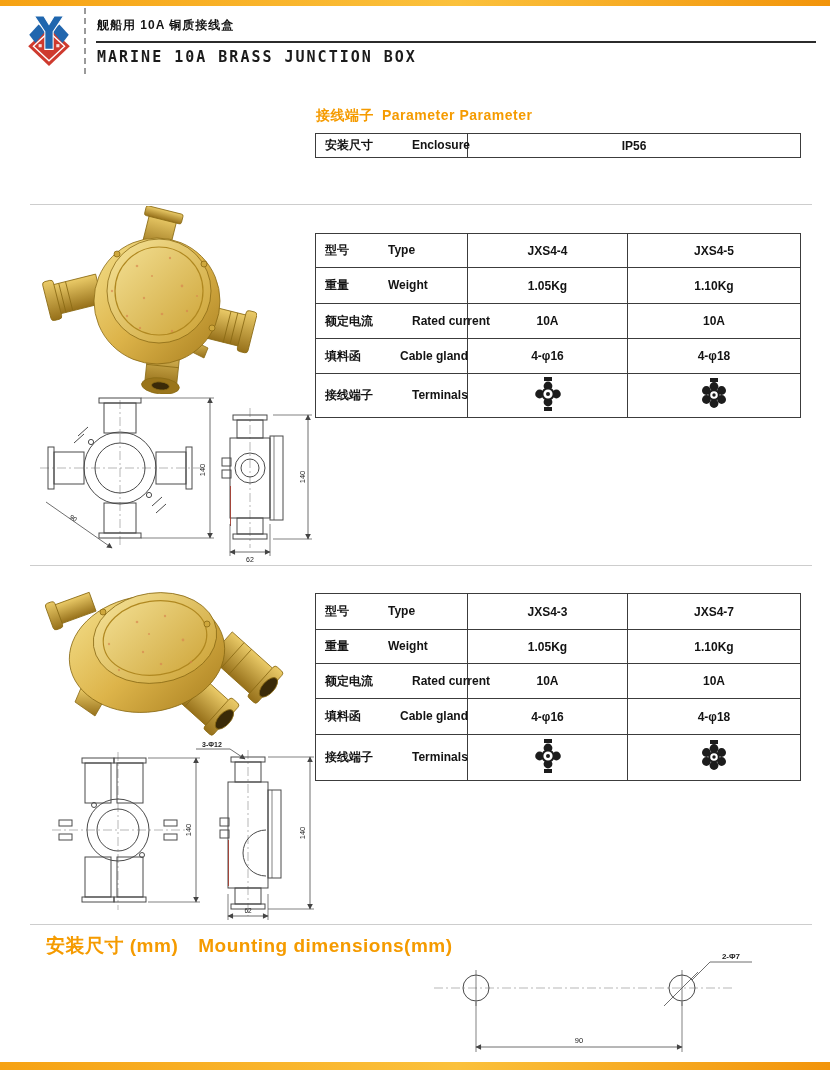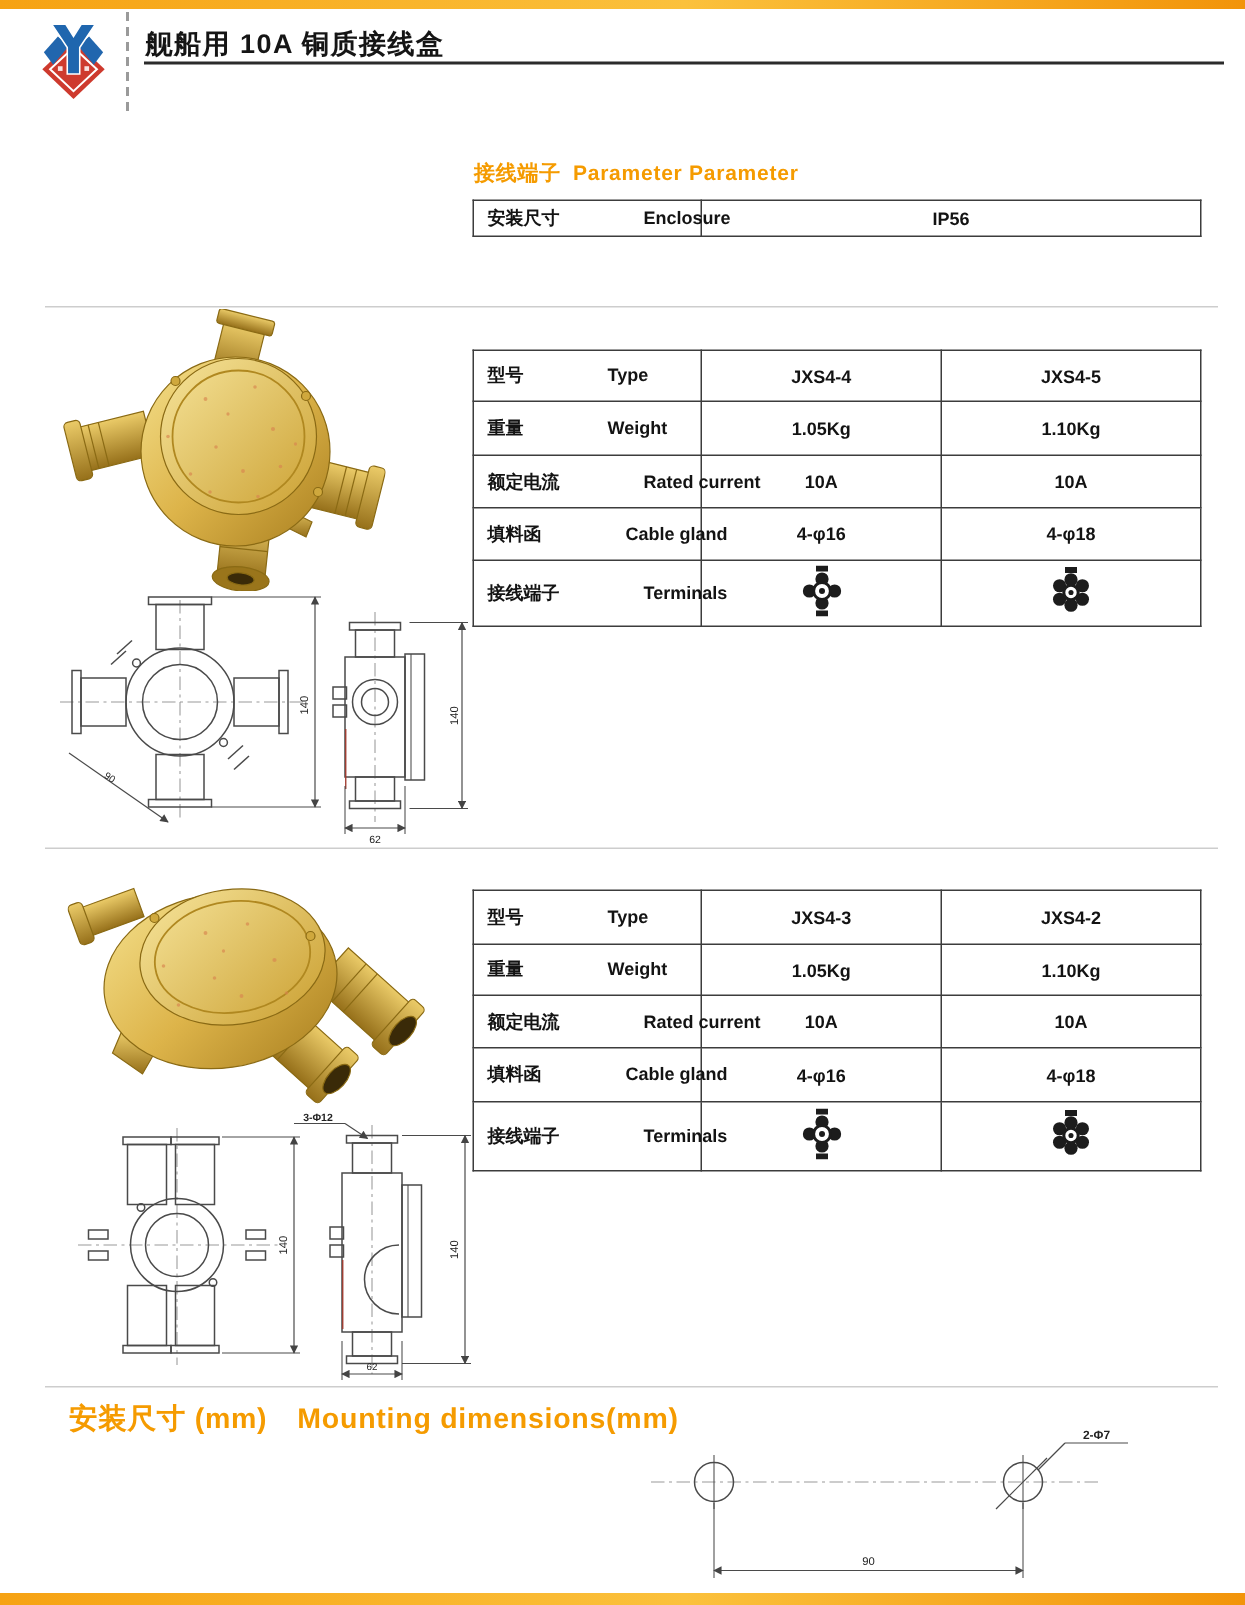--- a/index.html
+++ b/index.html
@@ -6,32 +6,32 @@
   body { background:#ffffff; font-family:"Liberation Sans", sans-serif; }
   .page { position:relative; width:830px; height:1070px; background:#fff; overflow:hidden; }
 
   .accent-bar { position:absolute; left:0; width:830px; background:linear-gradient(90deg,#f6a213,#fbc13c 55%,#f2940a); }
   .accent-bar.top { top:0; height:6px; }
   .accent-bar.bottom { top:1062px; height:8px; }
 
   .logo { position:absolute; left:26px; top:14px; }
   .logo-divider { position:absolute; left:84px; top:8px; height:66px; width:0; border-left:2px dashed #9a9a9a; }
 
-  .title-cn { position:absolute; left:97px; top:17px; font-size:18px; font-weight:bold; color:#151515; letter-spacing:1px; }
+  .title-cn { position:absolute; left:97px; top:17px; font-size:12px; font-weight:bold; color:#151515; letter-spacing:1px; }
   .header-rule { position:absolute; left:96px; top:41px; width:720px; height:2px; background:#2b2b2b; }
   .title-en { position:absolute; left:97px; top:48px; font-size:15px; font-weight:bold; color:#1b1b1b;
               font-family:"DejaVu Sans Mono","Liberation Mono",monospace; letter-spacing:2px; }
 
   .sec-title { position:absolute; font-size:14px; font-weight:bold; color:#f59b00; letter-spacing:.5px; }
   .sec-title .gap { display:inline-block; width:8px; }
 
   table.t { position:absolute; border-collapse:collapse; table-layout:fixed; background:#fff; }
   table.t td { border:1px solid #3c3c3c; font-size:12px; color:#131313; vertical-align:middle; }
   table.t td.lbl { text-align:left; padding-left:9px; font-weight:bold; white-space:nowrap; }
-  table.t td.lbl .en { margin-left:25px;padding-left:31px; }
+  table.t td.lbl .en { margin-left:8px;padding-left:31px; }
   table.t td.val { text-align:center; font-weight:bold; }
 
   .hr { position:absolute; left:30px; width:782px; height:1px; background:#cdcdcd; }
 
   svg text { font-family:"Liberation Sans", sans-serif; fill:#222; }
   .drw { position:absolute; }
 </style>
 </head>
 <body>
 
@@ -44,20 +44,21 @@
     <polygon points="22,17 37,31 22,45 7,31" fill="none" stroke="#ffffff" stroke-width="1.3"></polygon>
     <polygon points="3,20 12,10 19,16 9,28" fill="#2166AE"></polygon>
     <polygon points="41,20 32,10 25,16 35,28" fill="#2166AE"></polygon>
     <polygon points="8,2 17,2 22,10 27,2 36,2 26,17 26,34 18,34 18,17" fill="#1F66AE" stroke="#ffffff" stroke-width="1"></polygon>
     <rect x="12" y="29" width="3" height="3" fill="#ffffff" opacity="0.85"></rect>
     <rect x="29" y="29" width="3" height="3" fill="#ffffff" opacity="0.85"></rect>
   </svg>
   <div class="logo-divider"></div>
   <div class="title-cn">舰船用 10A 铜质接线盒</div>
   <div class="header-rule"></div>
+  <div class="title-en">MARINE 10A BRASS JUNCTION BOX</div>
 
   <div class="sec-title" style="left:316px;top:107px;">
     <span>接线端子</span><span class="gap"></span><span>Parameter Parameter</span>
   </div>
 
   <table class="t" style="left:315px;top:133px;width:485px;">
     <colgroup>
         <col style="width:152px">
         <col style="width:160px">
         <col style="width:173px">
@@ -295,21 +296,21 @@
   <table class="t" style="left:315px;top:593px;width:485px;">
     <colgroup>
         <col style="width:152px">
         <col style="width:160px">
         <col style="width:173px">
       </colgroup>
     <tbody>
         <tr style="height:36px">
       <td class="lbl"><span>型号</span><span class="en">Type</span></td>
       <td class="val">JXS4-3</td>
-      <td class="val">JXS4-2</td>
+      <td class="val">JXS4-7</td>
     </tr>
     <tr style="height:34px">
       <td class="lbl"><span>重量</span><span class="en">Weight</span></td>
       <td class="val">1.05Kg</td>
       <td class="val">1.10Kg</td>
     </tr>
     <tr style="height:35px">
       <td class="lbl"><span>额定电流</span><span class="en">Rated current</span></td>
       <td class="val">10A</td>
       <td class="val">10A</td>

